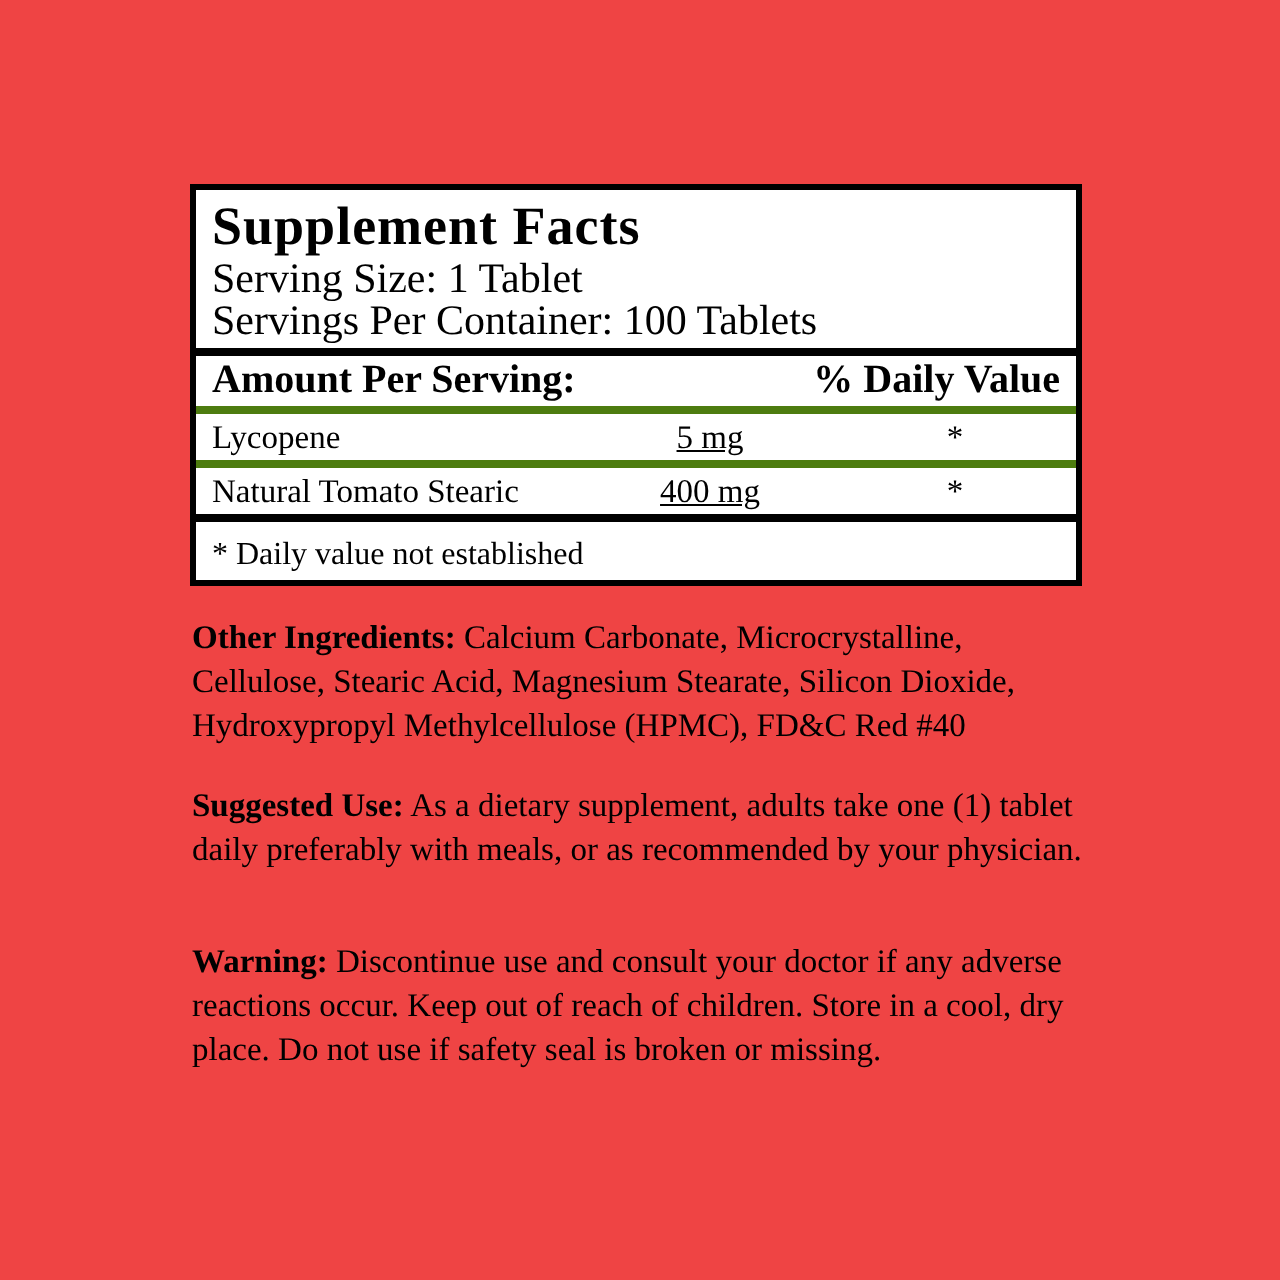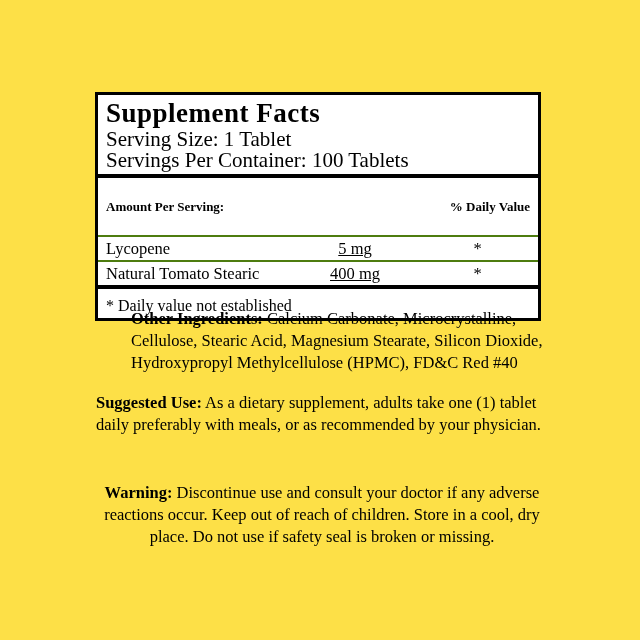--- a/index.html
+++ b/index.html
@@ -9,21 +9,21 @@
     height: 640px;
     background: #ffffff;
     font-family: "Liberation Serif", "DejaVu Serif", serif;
     color: #000000;
     -webkit-font-smoothing: antialiased;
   }
   .page {
     position: relative;
     width: 640px;
     height: 640px;
-    background: #fde047;
+    background: #ef4444;
     overflow: hidden;
   }
 
   
   .panel {
     position: absolute;
     left: 95px;
     top: 92px;
     width: 446px;
     border: 3px solid #000000;
@@ -46,53 +46,53 @@
   }
   .rule-thick {
     height: 4px;
     background: #000000;
   }
   .table-header {
     display: flex;
     justify-content: space-between;
     align-items: baseline;
     font-weight: bold;
-    font-size: 13px;
+    font-size: 20px;
     line-height: 21px;
-    padding: 18px 8px;
+    padding: 2px 8px;
   }
   .row {
     display: grid;
     grid-template-columns: 1fr 140px 105px;
     font-size: 16.5px;
     line-height: 21px;
     padding: 1px 8px;
-    border-top: 2px solid #4d7c0f;
+    border-top: 4px solid #4d7c0f;
     box-sizing: border-box;
   }
   .row .cell-amount { text-align: center; text-decoration: underline; }
   .row .cell-dv { text-align: center; }
   .footnote-row {
     font-size: 16px;
     line-height: 21px;
     padding: 6px 8px 2px 8px;
   }
 
   
   .section {
     position: absolute;
     left: 96px;
     width: 452px;
     font-size: 16.5px;
     line-height: 22px;
   }
   .section .lead { font-weight: bold; }
-  #sec-other    { top: 308px; margin-left: 35px; }
+  #sec-other    { top: 308px; }
   #sec-use      { top: 392px; }
-  #sec-warning  { top: 482px; text-align: center; }
+  #sec-warning  { top: 470px; }
 </style>
 </head>
 <body>
 
 <div class="page">
 
   <div class="panel">
 
     <div class="panel-head">
       <div class="panel-title">Supplement Facts</div>

